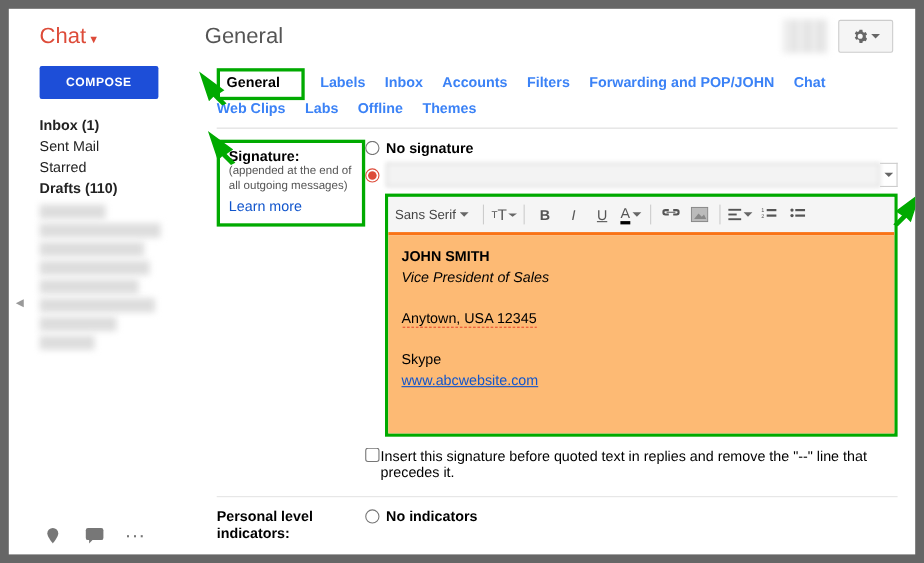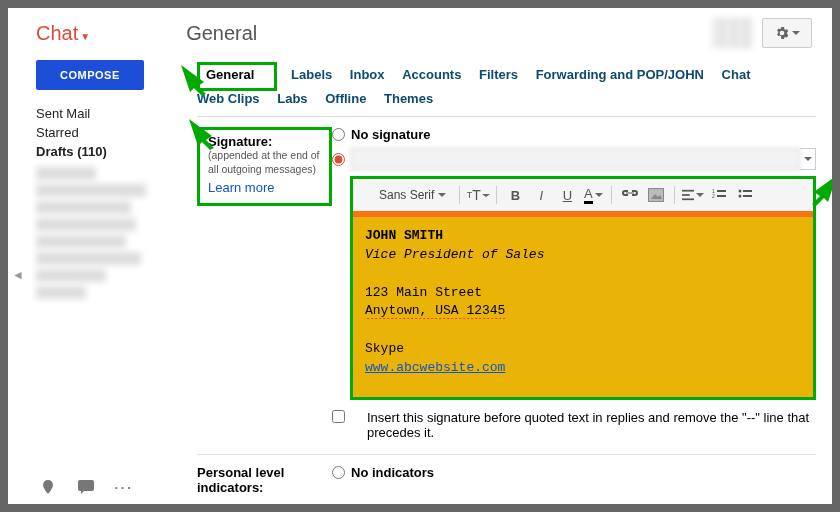--- a/index.html
+++ b/index.html
@@ -17,45 +17,45 @@
 .caret-down { width: 0; height: 0; border-left: 4px solid transparent; border-right: 4px solid transparent; border-top: 4px solid #666; }
 .main { display: flex; }
 .sidebar { width: 185px; padding: 12px 0 0 28px; }
 .compose { background: #1d4ed8; color: #fff; border: none; padding: 9px 24px; font-size: 11px; font-weight: bold; letter-spacing: 0.5px; cursor: pointer; border-radius: 2px; margin-bottom: 14px; }
 .nav-item { font-size: 13px; color: #222; padding: 2px 0; cursor: pointer; }
 .nav-item.bold { font-weight: bold; }
 .sb-blur { margin-top: 6px; width: 130px; }
 .sb-blur div { height: 13px; margin-bottom: 4px; filter: blur(3px); background: #ddd; }
 .content { flex: 1; padding: 8px 16px 0 4px; }
 .tabs { border-bottom: 1px solid #ddd; padding: 6px 0; }
-.tabs a { color: #0c4a6e; font-size: 13px; font-weight: bold; margin-right: 14px; text-decoration: none; cursor: pointer; display: inline-block; margin-bottom: 4px; }
+.tabs a { color: #3b82f6; font-size: 13px; font-weight: bold; margin-right: 14px; text-decoration: none; cursor: pointer; display: inline-block; margin-bottom: 4px; }
 .tabs a.active { color: #000; }
 .tab-general-box { border: 3px solid #0a0; padding: 2px 6px; display: inline-block; margin-right: 10px; }
 .section { display: flex; border-bottom: 1px solid #e5e5e5; padding: 10px 0; }
 .section-label { width: 135px; flex-shrink: 0; }
 .section-label .title { font-weight: bold; font-size: 13px; }
 .section-label .sub { font-size: 10.5px; color: #555; line-height: 1.3; }
 .section-label .link { color: #1155cc; font-size: 13px; cursor: pointer; margin-top: 4px; display: block; }
 .sig-label-box { border: 3px solid #0a0; padding: 4px 8px 8px 8px; }
 .section-body { flex: 1; }
 .radio-row { display: flex; align-items: center; margin-bottom: 6px; }
 .radio-row input { margin-right: 6px; }
 .sel-blur { flex: 1; height: 22px; border: 1px solid #ccc; background: #f3f3f3; filter: blur(2px); }
 .sel-caret { width: 16px; height: 22px; border: 1px solid #ccc; border-left: none; display: flex; align-items: center; justify-content: center; }
 .editor { margin: 6px 0 0 18px; border: 3px solid #0a0; }
-.toolbar { background: #f5f5f5; border-bottom: 6px solid #f97316; padding: 6px 20px; display: flex; align-items: center; gap: 4px; }
+.toolbar { background: #f5f5f5; border-bottom: 3px solid #f97316; padding: 6px 0; display: flex; align-items: center; gap: 4px; }
 .font-sel { font-size: 12px; color: #444; padding: 0 6px; display: flex; align-items: center; gap: 4px; }
 .tb-btn { width: 22px; height: 20px; display: flex; align-items: center; justify-content: center; color: #555; font-size: 13px; cursor: pointer; }
 .tb-sep { width: 1px; height: 18px; background: #ccc; margin: 0 3px; }
-.sig-content { padding: 10px 12px; font-size: 13px; line-height: 1.45; background: #eab308; min-height: 180px; font-family: Liberation Mono, monospace; }
+.sig-content { padding: 10px 12px; font-size: 13px; line-height: 1.45; background: #fdba74; min-height: 180px; }
 .sig-content .name { font-weight: bold; }
 .sig-content .vp { font-style: italic; }
 .sig-content a { color: #1155cc; text-decoration: underline; }
 .squiggle { background: linear-gradient(to right, transparent 50%, rgba(220,0,0,0.6) 50%) repeat-x bottom; background-size: 4px 1px; padding-bottom: 1px; }
-.checkbox-row { font-size: 13px; margin: 10px 0 4px 0; display: flex; align-items: flex-start; gap: 22px; }
+.checkbox-row { font-size: 13px; margin: 10px 0 4px 0; display: flex; align-items: flex-start; gap: 1px; }
 .arrow { position: absolute; color: #0a0; pointer-events: none; }
 .arrow svg { width: 36px; height: 36px; fill: #0a0; }
 .collapse-caret { position: absolute; left: 4px; top: 260px; color: #999; font-size: 12px; cursor: pointer; }
 .bottombar { position: absolute; bottom: 8px; left: 30px; display: flex; gap: 18px; color: #777; }
 .bottombar div { width: 20px; height: 18px; cursor: pointer; display: flex; align-items: center; justify-content: center; }
 input[type=radio] { accent-color: #dd4b39; }
 </style>
 </head>
 <body>
 
@@ -69,20 +69,21 @@
       <svg viewBox="0 0 24 24">
           <path d="M19.4 13l.6-1 .0-.0-.6-1 2-1.5-1.9-3.3-2.3.9c-.5-.4-1.1-.7-1.7-.9L15 3h-4l-.5 2.2c-.6.2-1.2.5-1.7.9l-2.3-.9L4.6 8.5 6.6 10l-.6 1 .6 1-2 1.5 1.9 3.3 2.3-.9c.5.4 1.1.7 1.7.9L11 21h4l.5-2.2c.6-.2 1.2-.5 1.7-.9l2.3.9 1.9-3.3L19.4 13zM12 15.5A3.5 3.5 0 1 1 12 8.5a3.5 3.5 0 0 1 0 7z"></path>
         </svg>
       <span class="caret-down"></span>
     </div>
   </div>
 
   <div class="main">
     <div class="sidebar">
       <button class="compose">COMPOSE</button>
+      <div class="nav-item bold">Inbox (1)</div>
       <div class="nav-item">Sent Mail</div>
       <div class="nav-item">Starred</div>
       <div class="nav-item bold">Drafts (110)</div>
       <div class="sb-blur">
         <div style="width:60px"></div>
           <div style="width:110px"></div>
           <div style="width:95px"></div>
         <div style="width:100px"></div>
           <div style="width:90px"></div>
           <div style="width:105px"></div>
@@ -190,21 +191,20 @@
                     <circle cx="2" cy="7" r="1.5" fill="#555"></circle>
                     <rect x="5" y="1" width="9" height="2" fill="#555"></rect>
                     <rect x="5" y="6" width="9" height="2" fill="#555"></rect>
                   </svg>
                 </div>
             </div>
             <div class="sig-content">
               <div class="name">JOHN SMITH</div>
               <div class="vp">Vice President of Sales</div>
               <br>
-              <div>123 Main Street</div>
               <div><span class="squiggle">Anytown, USA 12345</span></div>
               <br>
               <div>Skype</div>
               <a>www.abcwebsite.com</a>
             </div>
           </div>
 
           <div class="checkbox-row">
             <input type="checkbox" style="">
             <span>Insert this signature before quoted text in replies and remove the "--" line that precedes it.</span>

